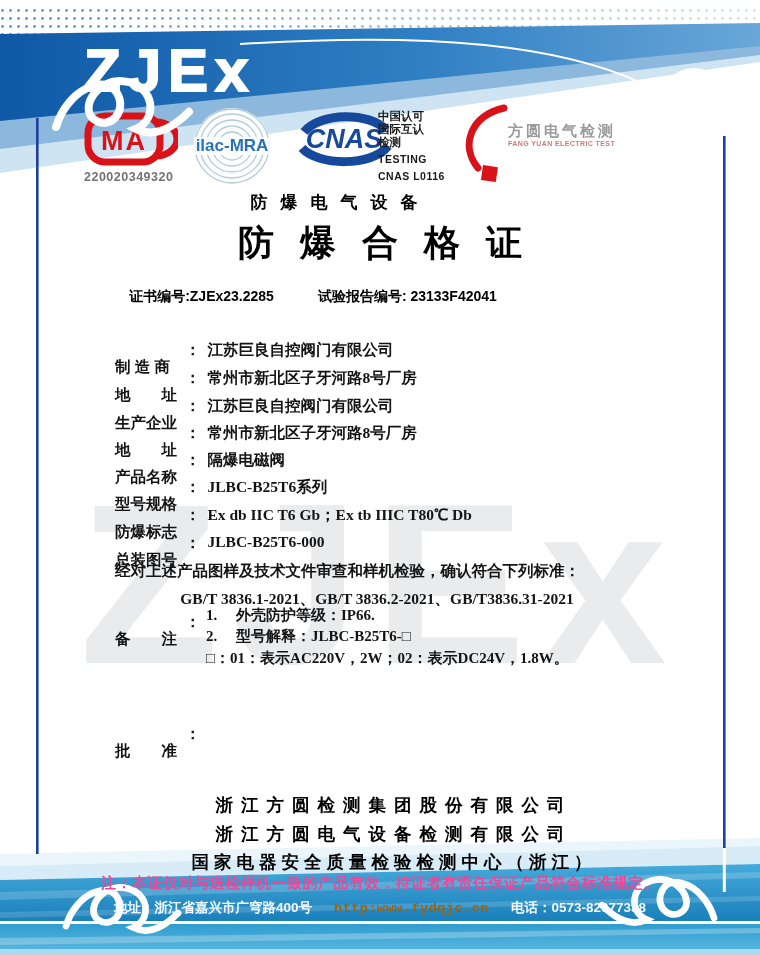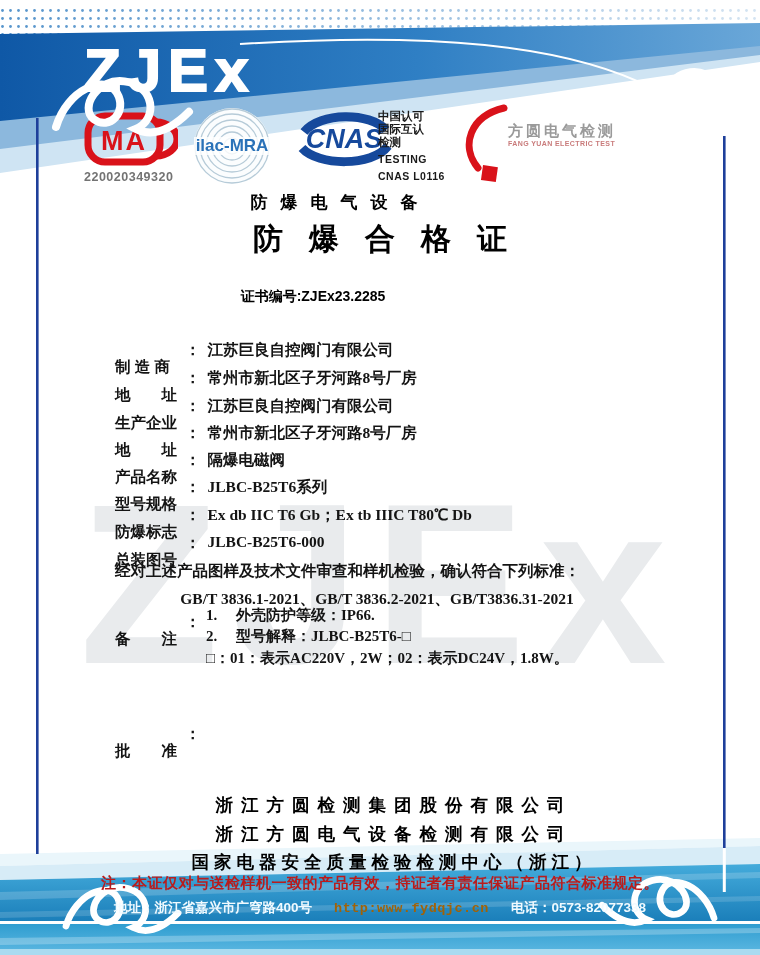--- a/index.html
+++ b/index.html
@@ -13,21 +13,21 @@
          -webkit-text-stroke:2px #fff;}
   .cma-num{left:84px;top:170px;color:#737373;font-weight:700;font-size:12.5px;letter-spacing:.5px;}
   .cnas-txt{left:378px;top:110px;font-size:11.5px;font-weight:700;line-height:13px;color:#1a1a1a;}
   .cnas-test{margin-top:4px;font-size:10.5px;letter-spacing:.5px;}
   .fy-name{left:508px;top:122px;color:#9a9a9a;font-weight:700;font-size:15px;letter-spacing:3px;}
   .fy-cap{left:508px;top:140px;color:#c97b7b;font-size:7px;letter-spacing:.4px;font-weight:700;}
 
   
   .subtitle{left:0;top:191px;width:668px;text-align:center;font-size:17px;font-weight:700;
             letter-spacing:13px;padding-left:13px;box-sizing:border-box;color:#000;}
-  .main-title{left:0;top:219px;width:760px;text-align:center;font-size:30px;font-weight:700;
+  .main-title{left:0;top:219px;width:760px;text-align:center;font-size:36px;font-weight:700;
               letter-spacing:26px;padding-left:26px;box-sizing:border-box;color:#000;}
   .certline{left:0;top:288px;width:626px;display:flex;justify-content:center;gap:44px;
             font-size:14px;font-weight:700;color:#000;}
 
   
   .frow{left:115px;display:flex;font-size:15.5px;font-weight:700;color:#141414;white-space:pre;}
   .flabel{display:inline-block;min-width:64px;white-space:pre;margin-top:17px;}
   .fcolon{margin:0 7px 0 6px;}
   .fvalue{font-family:"Liberation Serif","Liberation Sans",serif;white-space:pre;}
   .statement{left:115px;top:561px;font-size:15.5px;font-weight:700;color:#141414;}
@@ -40,21 +40,21 @@
   .watermark{left:0;top:470px;width:760px;text-align:center;font-size:228px;font-weight:700;
              letter-spacing:14px;color:#e9ebed;line-height:1;z-index:0;user-select:none;}
 
   
   .companies{left:0;top:791px;width:760px;text-align:center;z-index:4;}
   .company{font-size:17.5px;font-weight:700;letter-spacing:8px;line-height:28.5px;color:#000;
            transform:translateX(14px);}
   .company.wide{letter-spacing:5px;}
   .footer{left:0;top:836px;width:760px;height:119px;z-index:2;}
   .foot-note{left:0;top:874px;width:760px;text-align:center;font-size:15px;font-weight:700;
-             color:#b91c1c;z-index:5;letter-spacing:.5px;}
+             color:#ec4899;z-index:5;letter-spacing:.5px;}
   .foot-addr{left:0;top:899px;width:760px;text-align:center;font-size:13.5px;font-weight:700;
              color:#f0faff;z-index:5;}
   .foot-addr span{margin:0 11px;}
   .foot-url{font-family:"Liberation Mono",monospace;letter-spacing:.5px;color:#a16207;}
 
   .z1{z-index:1}.z2{z-index:2}.z3{z-index:3}
 </style>
 </head>
 <body>
 
@@ -125,20 +125,21 @@
     <path d="M46,4 C12,12 2,42 20,64" fill="none" stroke="#d9121a" stroke-width="7" stroke-linecap="round"></path>
     <rect x="24" y="62" width="15" height="15" fill="#d9121a" transform="rotate(8 31 69)"></rect>
   </svg>
   <div class="abs fy-name z2">方圆电气检测</div>
   <div class="abs fy-cap z2">FANG YUAN ELECTRIC TEST</div>
 
   <div class="abs subtitle z2">防爆电气设备</div>
   <div class="abs main-title z2">防爆合格证</div>
   <div class="abs certline z2">
     <span>证书编号:ZJEx23.2285</span>
+    <span>试验报告编号: 23133F42041</span>
   </div>
 
   <div class="abs frow z2" style="top:340px">
     <span class="flabel">制 造 商</span>
     <span class="fcolon">：</span>
     <span class="fvalue">江苏巨良自控阀门有限公司</span>
   </div>
   <div class="abs frow z2" style="top:368px">
     <span class="flabel">地　　址</span>
     <span class="fcolon">：</span>

